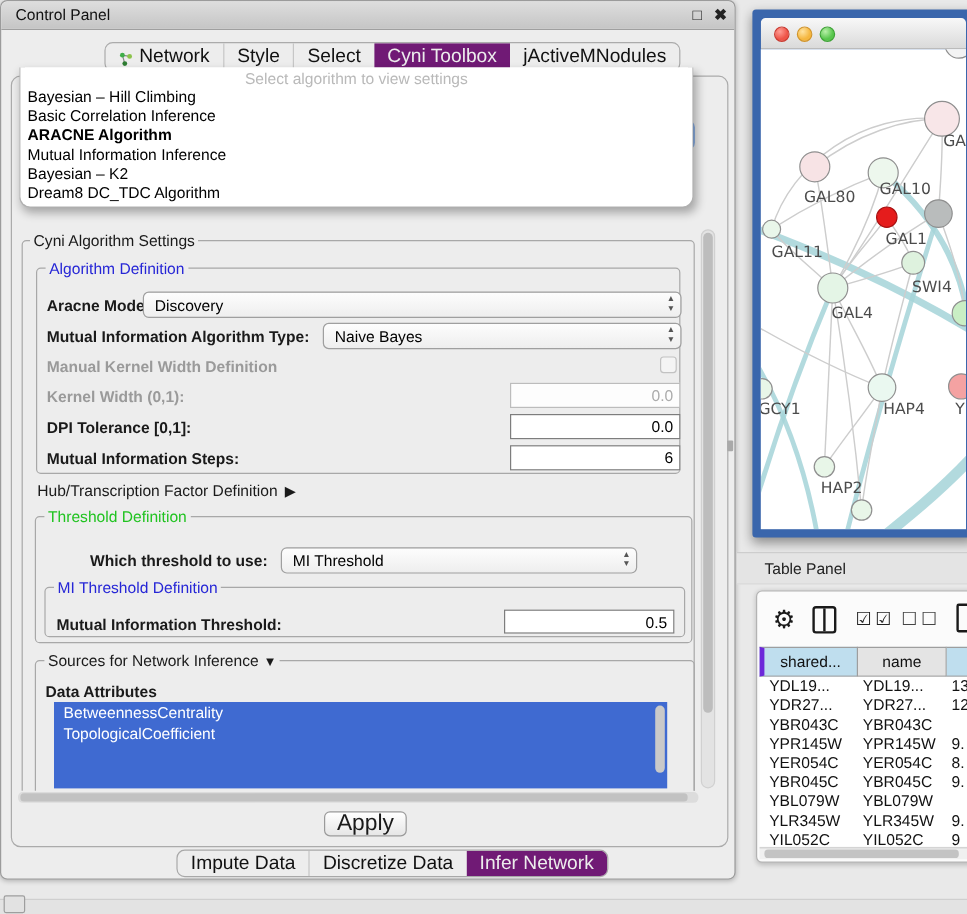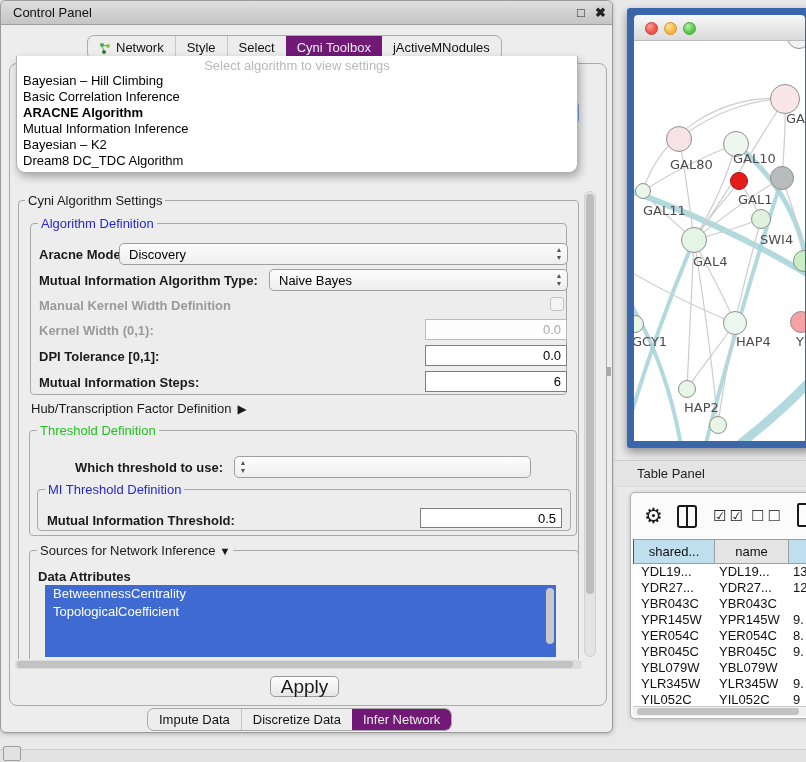--- a/index.html
+++ b/index.html
@@ -26,21 +26,21 @@
   .win-btn { top:4px; font-size:13px; color:#222; cursor:default; }
   .float-btn { left:576px; }
   .close-btn { left:594px; font-weight:bold; }
 
   
   .tabbar {
     left:86px; top:34px; height:25px; display:flex; align-items:stretch;
     border:1px solid #ababab; border-radius:7px; background:#ededed; overflow:hidden;
     position:absolute;
   }
-  .tab { display:flex; align-items:center; padding:0 11px; font-size:13px; color:#111;
+  .tab { display:flex; align-items:center; padding:0 11px; font-size:16px; color:#111;
          border-left:1px solid #c6c6c6; }
   .tab:first-child { border-left:none; }
   .tab.selected { background:#701a75; color:#ececec; border-left:none; }
   .tab.selected + .tab { border-left:none; }
   .tab .ticon { margin-right:5px; display:inline-block; width:12px; height:12px; }
 
   
   .content-panel {
     left:8px; top:62px; width:598px; height:643px;
     background:#ededed; border:1px solid #ababab; border-radius:8px;
@@ -151,21 +151,21 @@
                  border-radius:3px; position:absolute; }
   .ticon-split::after { content:""; position:absolute; left:6.5px; top:0; width:2.5px; height:100%;
                  background:#1a1a1a; }
   .ticon-checks { left:82px; top:14px; font-size:15px; letter-spacing:3px; color:#222; position:absolute; }
   .ticon-unchecks { left:120px; top:14px; font-size:15px; letter-spacing:3px; color:#444; position:absolute; }
   .ticon-doc { left:166px; top:10px; width:18px; height:24px; border:2.5px solid #1a1a1a;
                border-radius:2px; position:absolute; background:#fbfbfb; }
   .thead { position:absolute; left:2px; top:46px; height:25px; width:186px; display:flex; }
   .th { border:1px solid #9e9e9e; border-left:none; font-size:13px; text-align:center;
         line-height:23px; color:#111; }
-  .th:first-child { border-left:1px solid #6d28d9; }
+  .th:first-child { border-left:4px solid #6d28d9; }
   .th.hl { background:#bfdeee; }
   .th.plain { background:#e4e4e4; }
   .rows { position:absolute; left:2px; top:71px; width:186px; height:141px; overflow:hidden;
           background:#fff; }
   .trow { position:relative; height:16px; line-height:16px; font-size:13px; color:#111; }
   .tc1 { position:absolute; left:8px; }
   .tc2 { position:absolute; left:86px; }
   .tc3 { position:absolute; left:160px; }
   .table-hscroll { position:absolute; left:2px; top:213px; width:186px; height:10px;
                    background:#f0f0f0; border-top:1px solid #ccc; }
@@ -256,20 +256,21 @@
 
       <span class="lbl" style="left:17px; top:212px;">
         <span>Hub/Transcription Factor Definition</span><span class="arrow-right">▶</span>
       </span>
 
       <div class="abs group" style="left:15px; top:241px; width:548px; height:106px;"></div>
       <span class="legend green" style="left:23px; top:234px;">Threshold Definition</span>
 
       <span class="lbl bold" style="left:61px; top:271px;">Which threshold to use:</span>
       <div class="combo" style="left:220px; top:267px; width:297px;">
+        <span class="cval">MI Threshold</span>
         <span class="stepper">▲<br>▼</span>
       </div>
 
       <div class="abs group" style="left:23px; top:300px; width:534px; height:42px;"></div>
       <span class="legend blue" style="left:31px; top:293px;">MI Threshold Definition</span>
 
       <span class="lbl bold" style="left:33px; top:324px;">Mutual Information Threshold:</span>
       <input class="field" style="left: 406px; top: 319px; width: 142px; height: 20px;" value="0.5">
 
       <div class="abs group" style="left:15px; top:361px; width:550px; height:200px;"></div>

